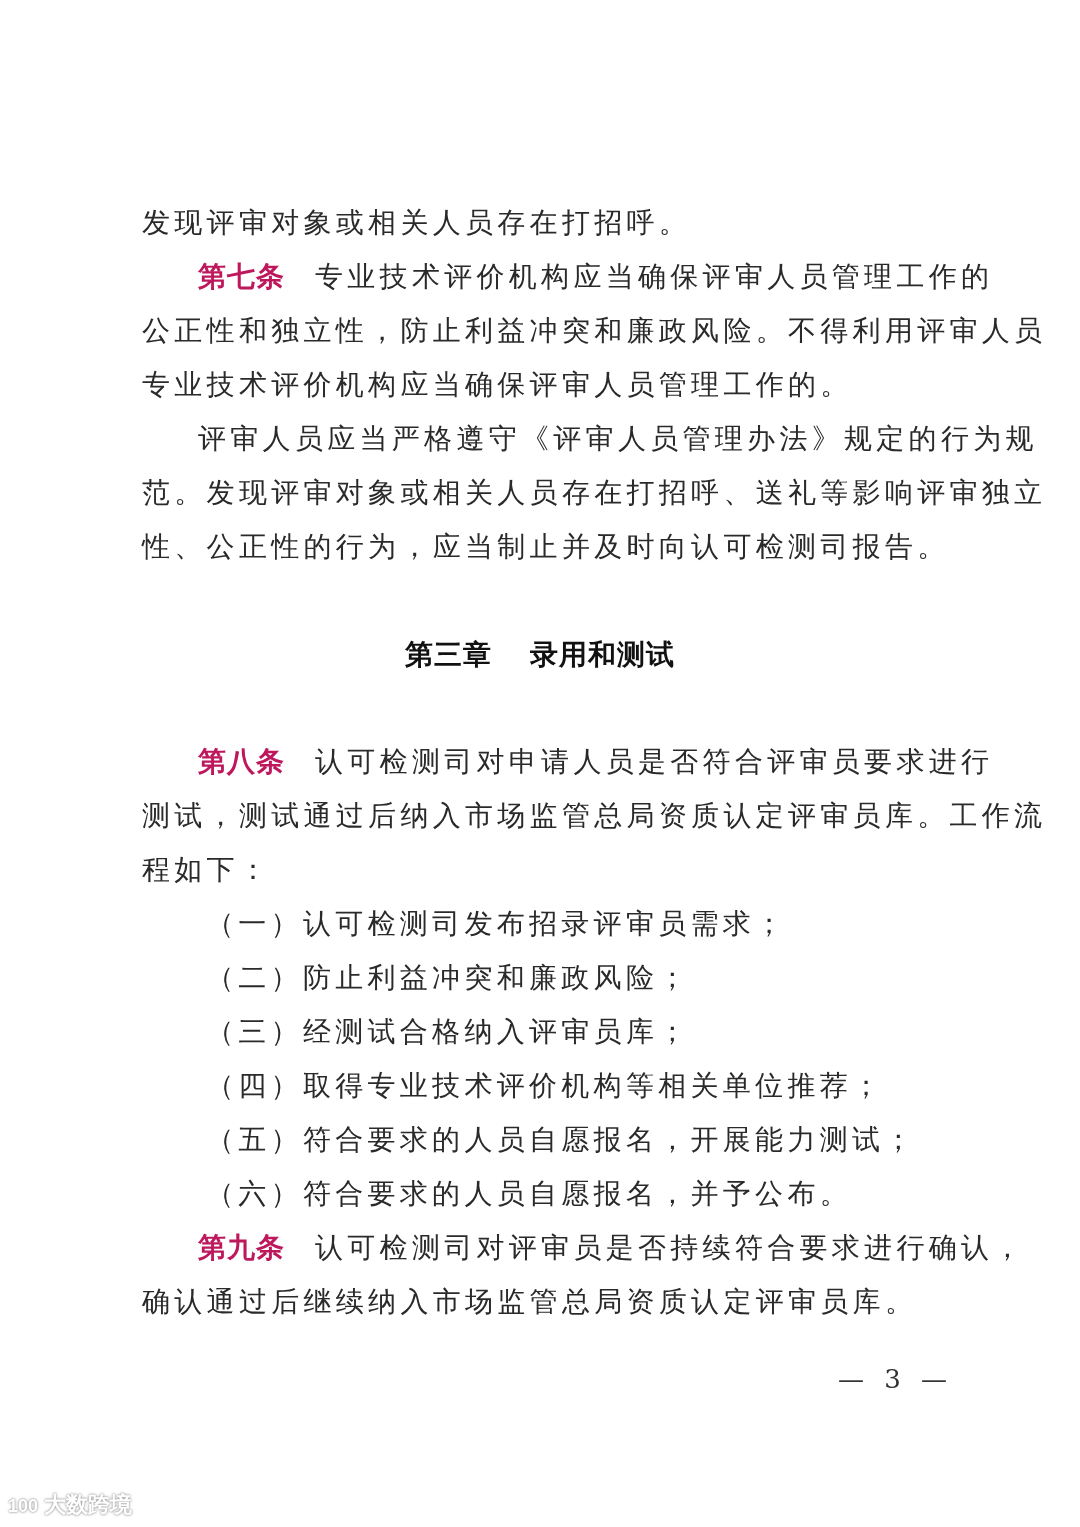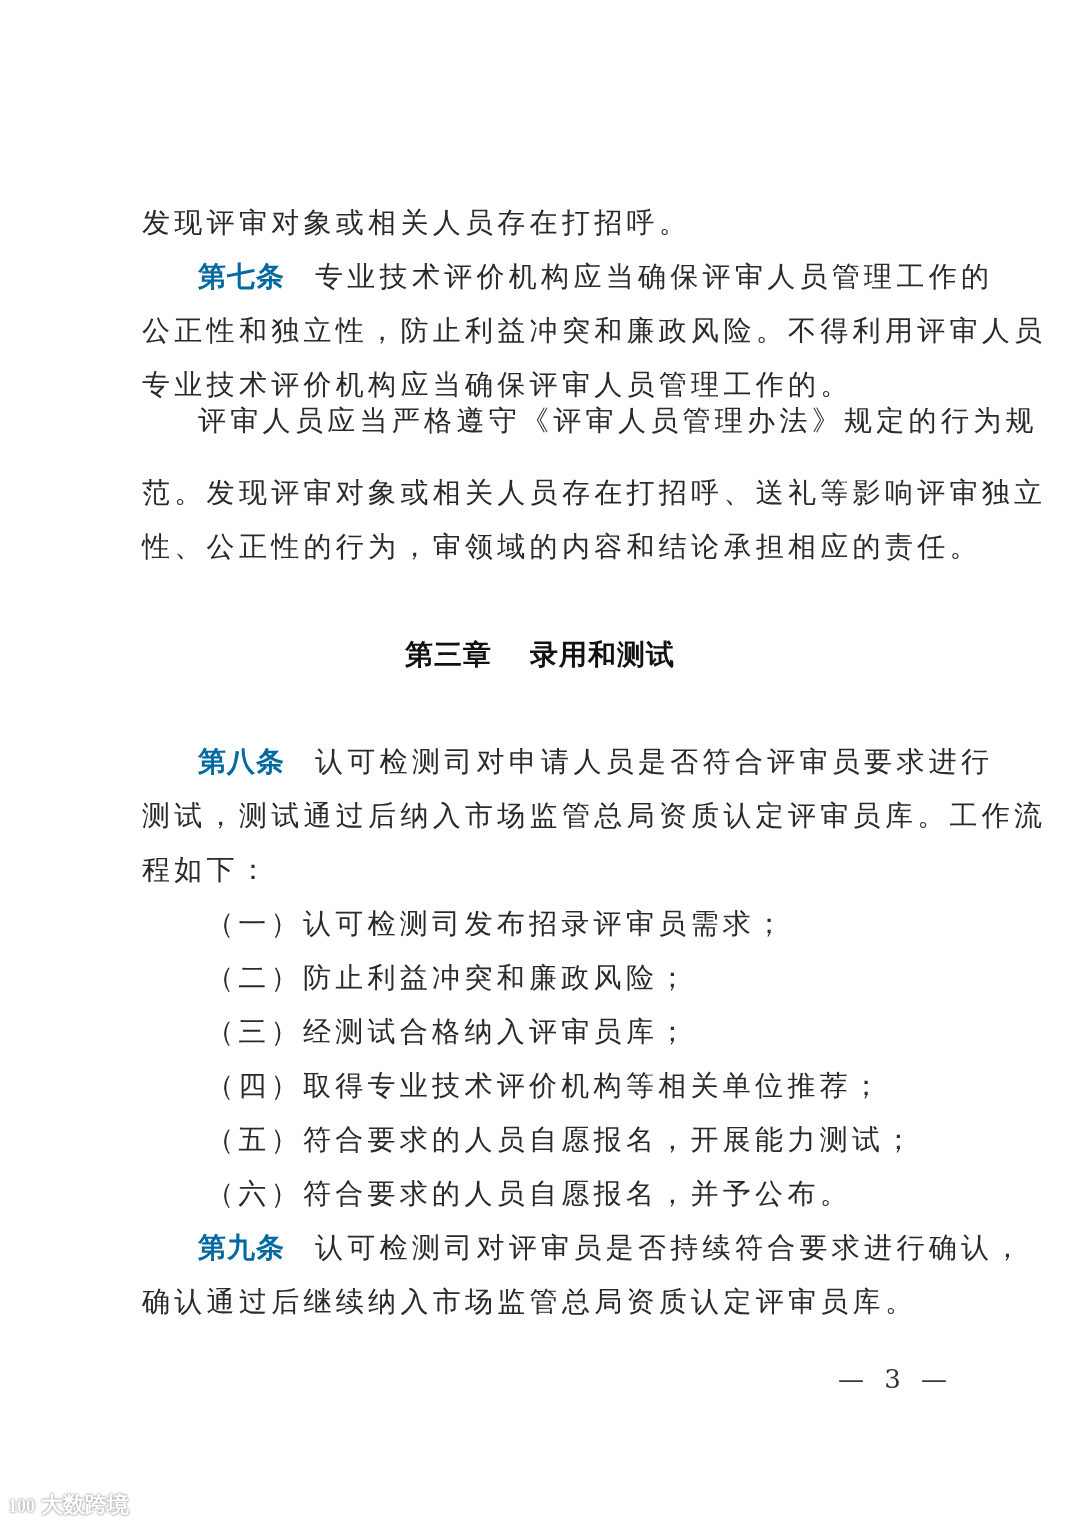--- a/index.html
+++ b/index.html
@@ -1,47 +1,47 @@
 <!DOCTYPE html>
 <html><head>
 <meta charset="utf-8">
 <style>
   html, body { margin: 0; padding: 0; background: #ffffff; }
   body { width: 1080px; height: 1527px; position: relative; overflow: hidden;
          font-family: "DejaVu Serif", "Liberation Serif", serif; color: #2a2a2a; }
   .line { position: absolute; left: 142px; font-size: 28px; line-height: 36px;
           white-space: nowrap; letter-spacing: 4.3px; }
   .indent { left: 198px; }
-  .bold { font-family: Liberation Mono, monospace; font-weight: bold; letter-spacing: 1px; color: #0369a1; margin-right: 30px; }
+  .bold { font-family: Liberation Mono, monospace; font-weight: bold; letter-spacing: 1px; color: #be185d; margin-right: 30px; }
   .heading { position: absolute; left: 0; width: 1080px; text-align: center; top: 636px;
              font-family: "DejaVu Sans", "Liberation Sans", sans-serif; font-weight: bold;
              font-size: 28px; letter-spacing: 1px; color: #111; }
   .heading span + span { margin-left: 38px; }
   .list { left: 206px; letter-spacing: 4.3px; }
   .pagenum { position: absolute; top: 1364px; left: 838px; font-size: 26px; color: #333; letter-spacing: 6px; }
-  .watermark { position: absolute; left: 8px; top: 1490px; font-family: Liberation Serif, serif;
+  .watermark { position: absolute; left: 8px; top: 1490px; font-family: Liberation Sans, sans-serif;
                font-size: 22px; font-weight: bold; color: #fff;
                text-shadow: 0 0 2px #999, 0 0 3px #aaa; }
   .watermark .logo { font-size: 18px; margin-right: 6px; }
 </style>
 </head>
 <body>
 
 <div>
   <div class="line" style="top:205px">发现评审对象或相关人员存在打招呼。</div>
 
   <div class="line indent" style="top:259px">
     <span class="bold">第七条</span><span>专业技术评价机构应当确保评审人员管理工作的</span>
   </div>
   <div class="line" style="top:313px">公正性和独立性，防止利益冲突和廉政风险。不得利用评审人员</div>
   <div class="line" style="top:367px">专业技术评价机构应当确保评审人员管理工作的。</div>
 
-  <div class="line indent" style="top:403px">评审人员应当严格遵守《评审人员管理办法》规定的行为规</div>
+  <div class="line indent" style="top:421px">评审人员应当严格遵守《评审人员管理办法》规定的行为规</div>
   <div class="line" style="top:475px">范。发现评审对象或相关人员存在打招呼、送礼等影响评审独立</div>
-  <div class="line" style="top:529px">性、公正性的行为，审领域的内容和结论承担相应的责任。</div>
+  <div class="line" style="top:529px">性、公正性的行为，应当制止并及时向认可检测司报告。</div>
 
   <div class="heading">
     <span>第三章</span><span>录用和测试</span>
   </div>
 
   <div class="line indent" style="top:744px">
     <span class="bold">第八条</span><span>认可检测司对申请人员是否符合评审员要求进行</span>
   </div>
   <div class="line" style="top:798px">测试，测试通过后纳入市场监管总局资质认定评审员库。工作流</div>
   <div class="line" style="top:852px">程如下：</div>

